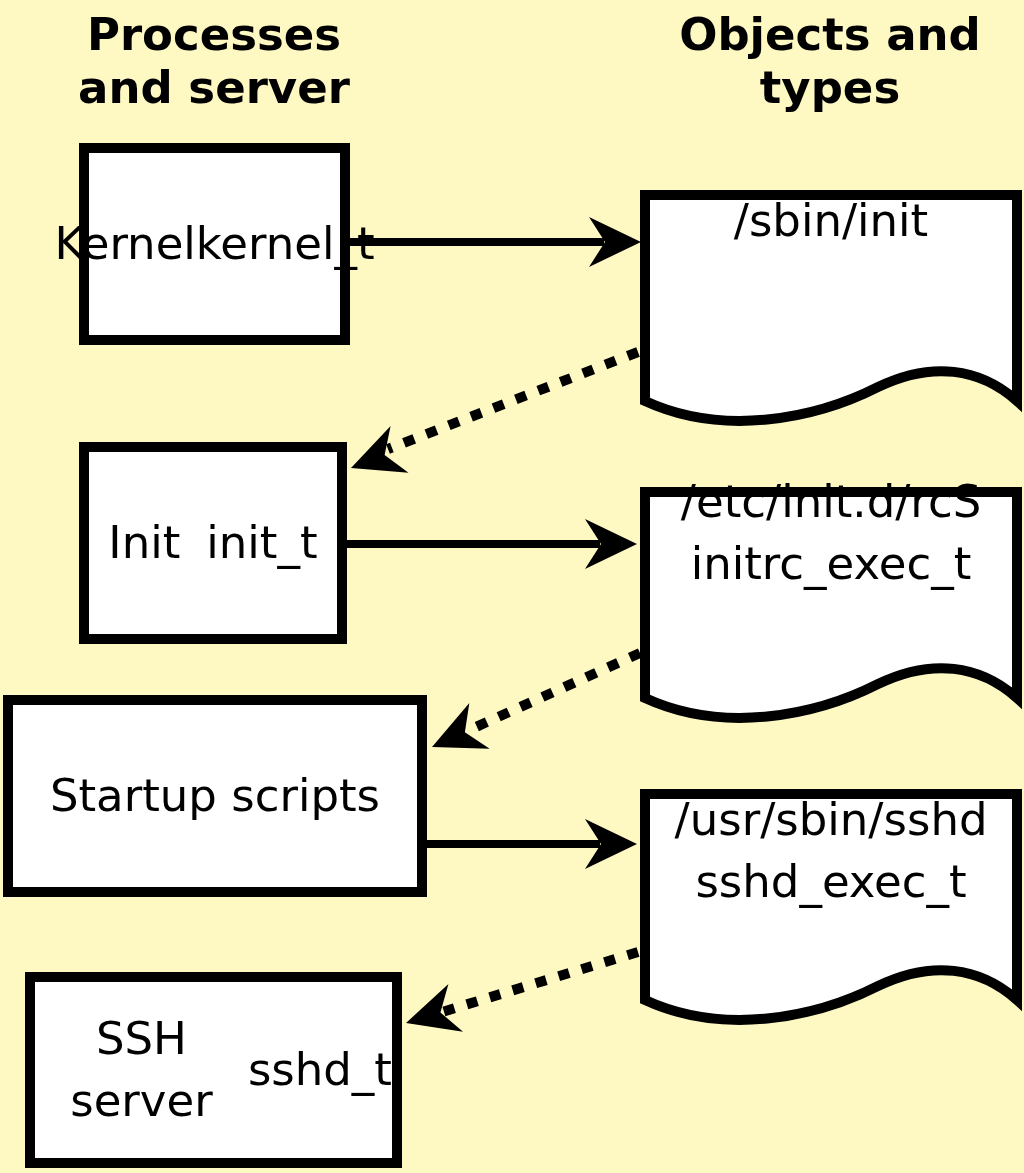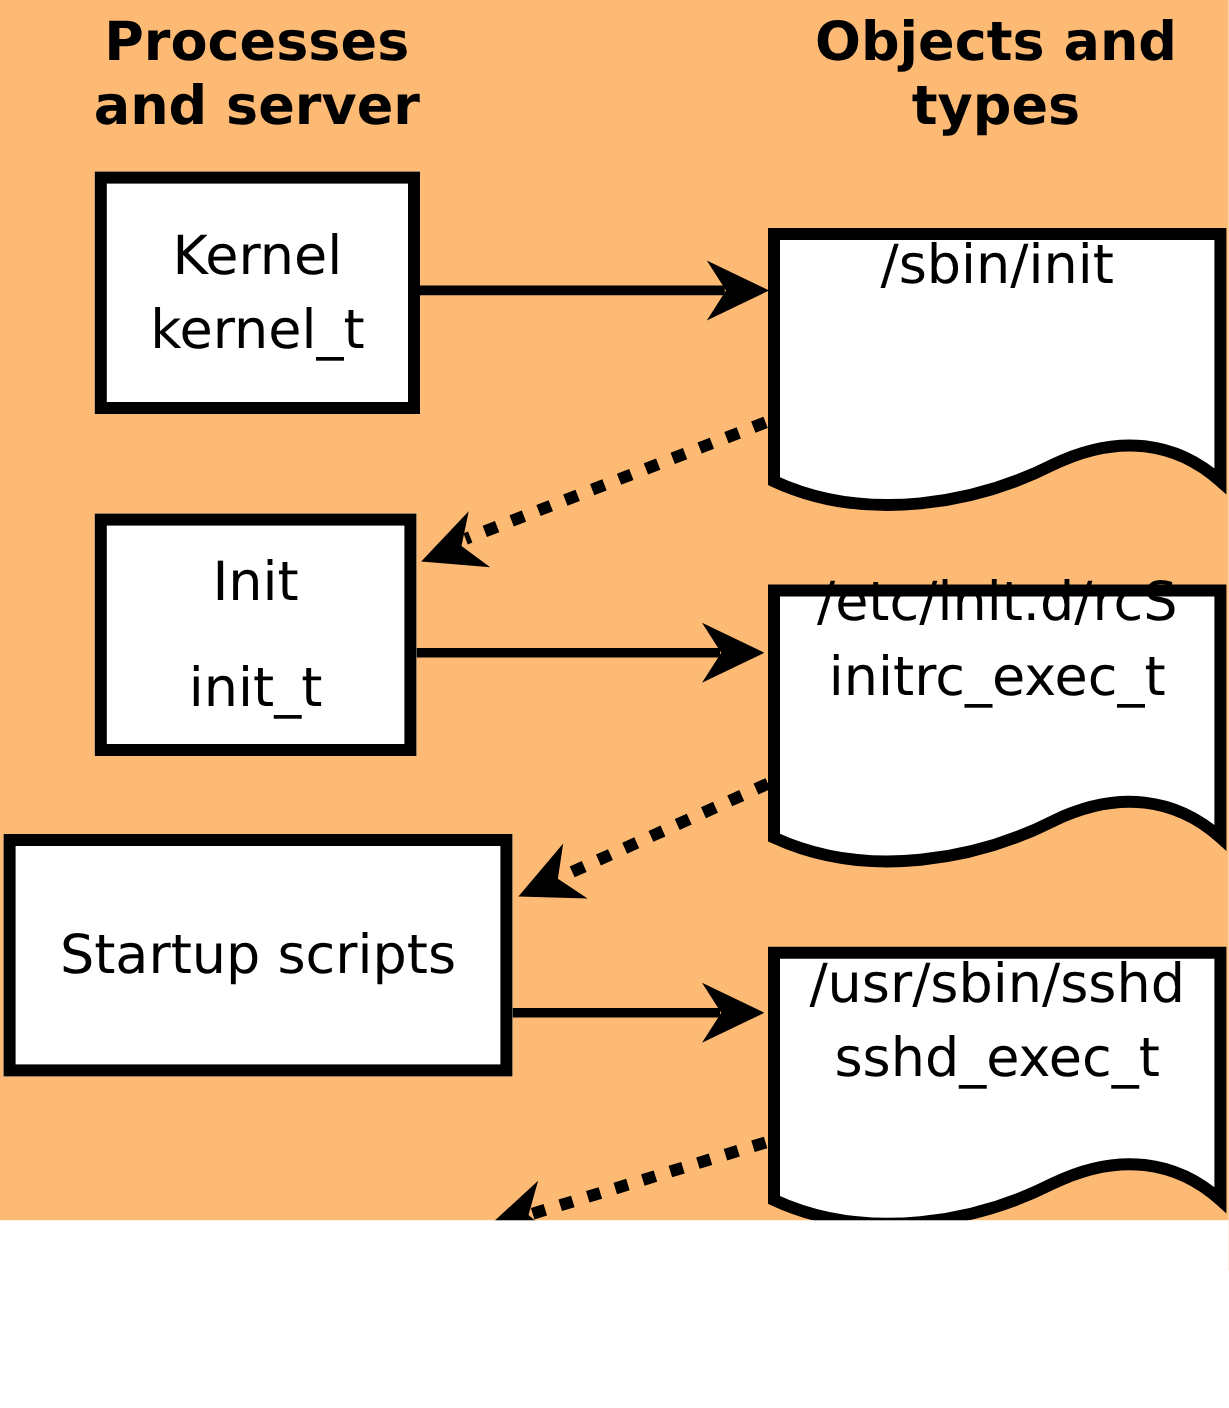--- a/index.html
+++ b/index.html
@@ -1,37 +1,37 @@
 <!DOCTYPE html>
 <html><head>
 <meta charset="utf-8">
 <style>
   html,body{margin:0;padding:0;background:#ffffff;}
   .stage{
     position:relative;
-    width:1024px;height:1017px;
-    background:#fdba74;
+    width:1024px;height:1173px;
+    background:#fef9c3;
     font-family:"DejaVu Sans","Liberation Sans",sans-serif;
     color:#000;
     overflow:hidden;
   }
   .layer{position:absolute;left:0;top:0;width:1024px;height:1173px;}
   .hdr{
     position:absolute;
     text-align:center;
     font-weight:bold;
     font-size:45px;
     line-height:53px;
   }
   .pbox{
     position:absolute;
     box-sizing:border-box;
     border:10px solid #000;
     background:#ffffff;
-    display:flex;flex-direction:column;
+    display:flex;flex-direction:row;
     align-items:center;justify-content:center;
     text-align:center;
     font-size:45px;line-height:62px;
   }
   .doclabel{
     position:absolute;
     display:flex;flex-direction:column;
     align-items:center;justify-content:flex-start;
     text-align:center;
     font-size:45px;line-height:62px;
@@ -90,26 +90,30 @@
   </div>
   <div class="hdr" style="left:632px;top:8px;width:396px;">
     <div>Objects and</div>
     <div>types</div>
   </div>
 
   <div class="pbox" style="left:79px;top:143px;width:271px;height:202px;">
     <div>Kernel</div>
     <div>kernel_t</div>
   </div>
-  <div class="pbox" style="left:79px;top:428px;width:268px;height:202px;gap:26px;">
+  <div class="pbox" style="left:79px;top:442px;width:268px;height:202px;gap:26px;">
     <div>Init</div>
     <div>init_t</div>
   </div>
   <div class="pbox" style="left:3px;top:695px;width:424px;height:202px;justify-content:center;">
     <div>Startup scripts</div>
+  </div>
+  <div class="pbox" style="left:25px;top:972px;width:377px;height:196px;">
+    <div>SSH server</div>
+    <div>sshd_t</div>
   </div>
 
   <div class="doclabel" style="left:645px;top:190px;width:372px;height:196px;">
     <div>/sbin/init</div>
   </div>
   <div class="doclabel" style="left:645px;top:471px;width:372px;height:196px;">
     <div>/etc/init.d/rcS</div>
     <div>initrc_exec_t</div>
   </div>
   <div class="doclabel" style="left:645px;top:789px;width:372px;height:196px;">

